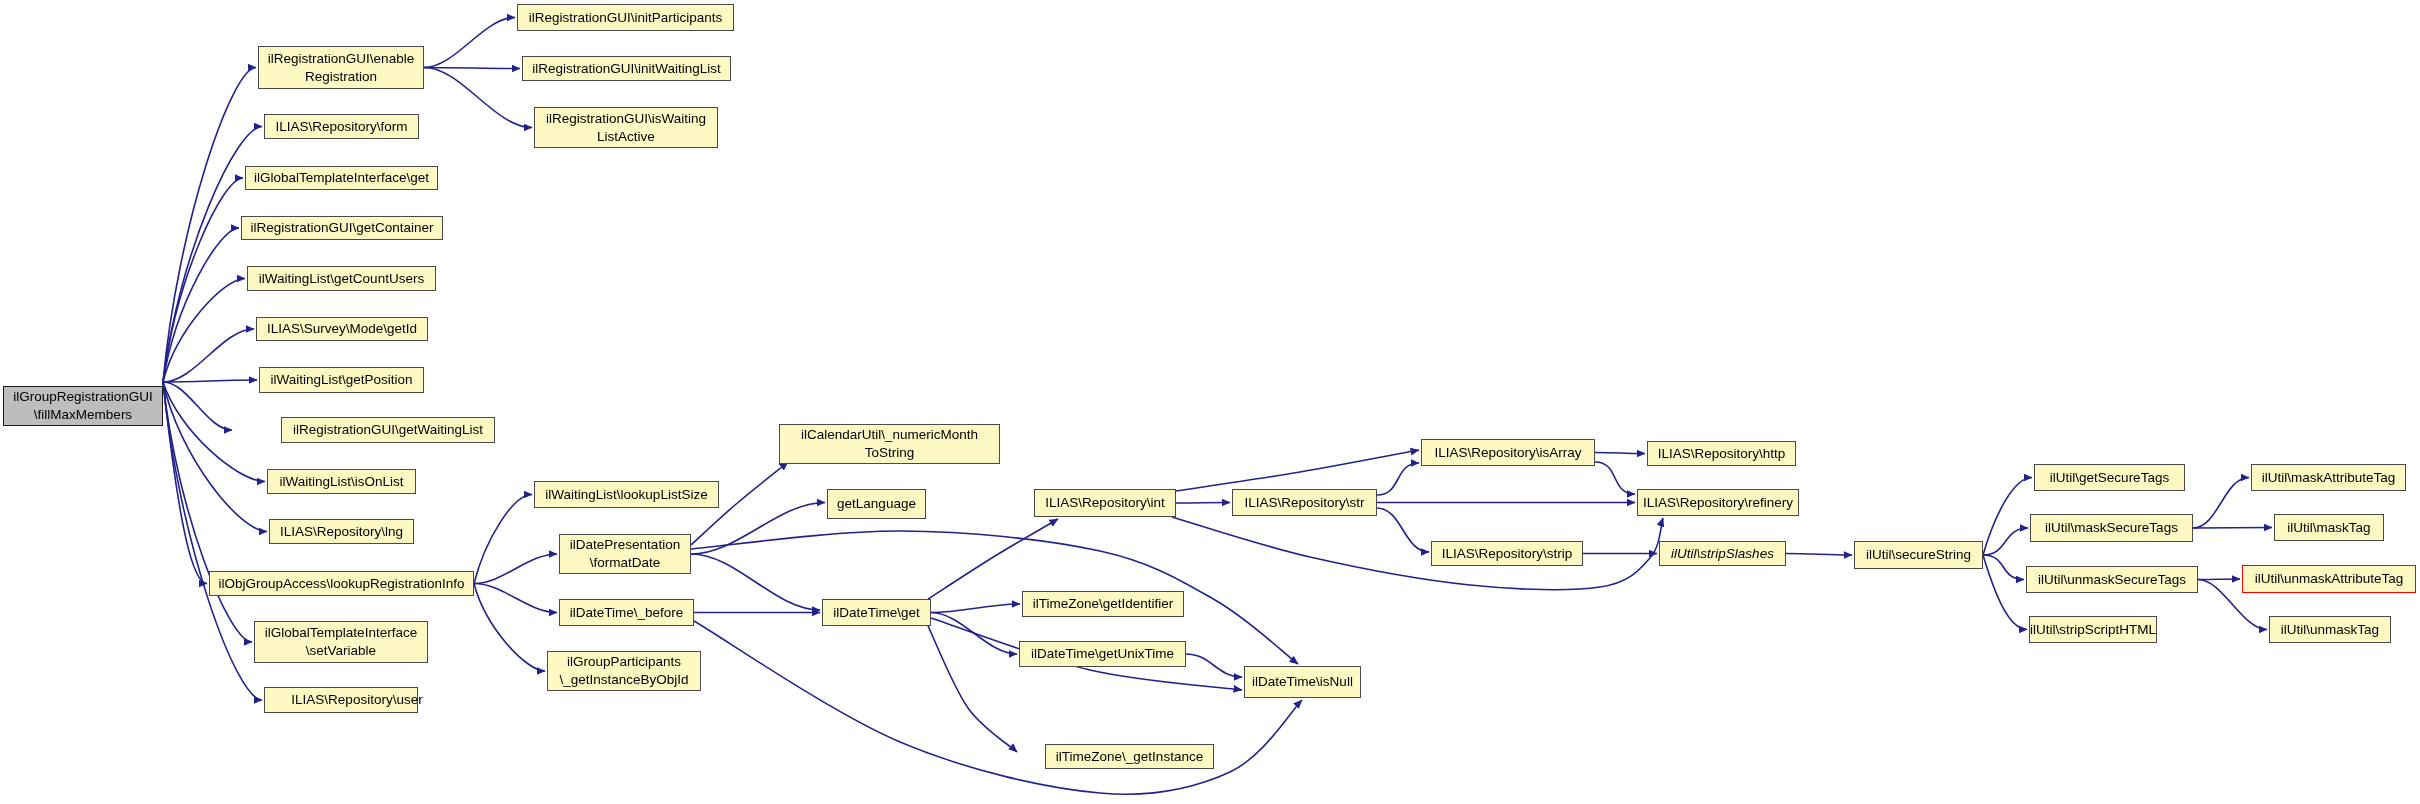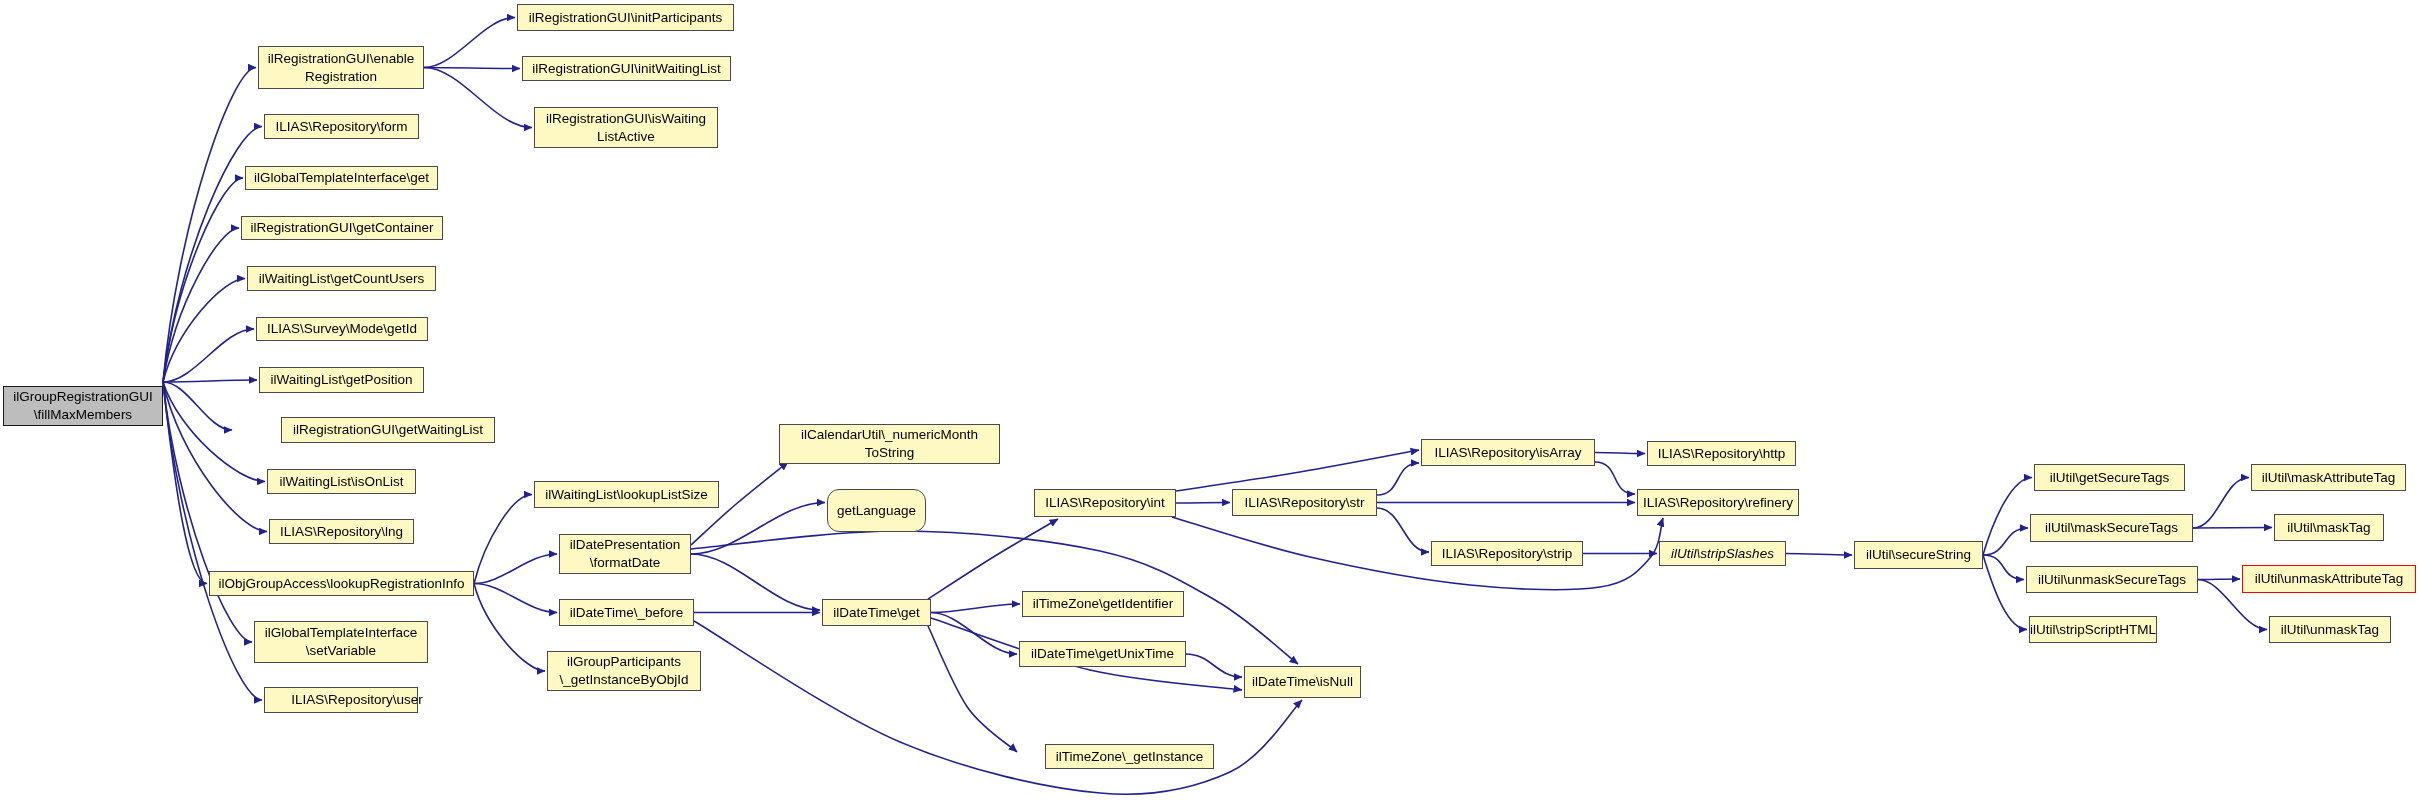--- a/index.html
+++ b/index.html
@@ -101,21 +101,21 @@
       <div class="gnode" style="left: 534px; top: 107px; width: 184px; height: 41px;">ilRegistrationGUI\isWaiting
 ListActive</div>
       <div class="gnode" style="left: 534px; top: 481px; width: 185px; height: 27px;">ilWaitingList\lookupListSize</div>
       <div class="gnode" style="left: 559px; top: 534px; width: 132px; height: 40px;">ilDatePresentation
 \formatDate</div>
       <div class="gnode" style="left: 559px; top: 599px; width: 135px; height: 27px;">ilDateTime\_before</div>
       <div class="gnode" style="left: 547px; top: 651px; width: 154px; height: 40px;">ilGroupParticipants
 \_getInstanceByObjId</div>
       <div class="gnode" style="left: 779px; top: 424px; width: 221px; height: 40px;">ilCalendarUtil\_numericMonth
 ToString</div>
-      <div class="gnode" style="left: 827px; top: 489px; width: 99px; height: 43px; border-radius: 12px;">getLanguage</div>
+      <div class="gnode" style="left: 827px; top: 489px; width: 99px; height: 30px;">getLanguage</div>
       <div class="gnode" style="left: 822px; top: 599px; width: 109px; height: 27px;">ilDateTime\get</div>
       <div class="gnode" style="left: 1034px; top: 489px; width: 142px; height: 28px;">ILIAS\Repository\int</div>
       <div class="gnode" style="left: 1022px; top: 591px; width: 162px; height: 26px;">ilTimeZone\getIdentifier</div>
       <div class="gnode" style="left: 1019px; top: 641px; width: 167px; height: 26px;">ilDateTime\getUnixTime</div>
       <div class="gnode" style="left: 1019px; top: 744px; width: 169px; height: 25px; margin-left: 26px;">ilTimeZone\_getInstance</div>
       <div class="gnode" style="left: 1244px; top: 666px; width: 117px; height: 32px;">ilDateTime\isNull</div>
       <div class="gnode" style="left: 1232px; top: 489px; width: 145px; height: 27px;">ILIAS\Repository\str</div>
       <div class="gnode" style="left: 1421px; top: 439px; width: 174px; height: 27px;">ILIAS\Repository\isArray</div>
       <div class="gnode" style="left: 1431px; top: 541px; width: 152px; height: 25px;">ILIAS\Repository\strip</div>
       <div class="gnode" style="left: 1647px; top: 441px; width: 149px; height: 25px;">ILIAS\Repository\http</div>

